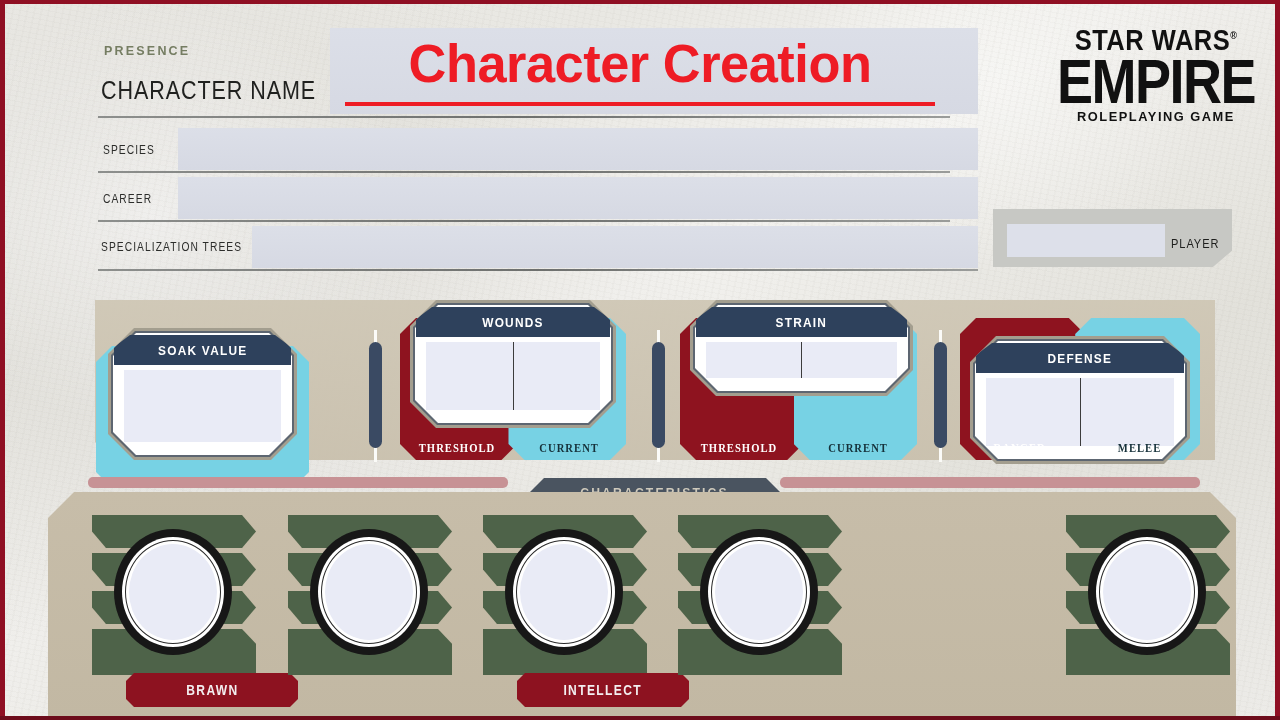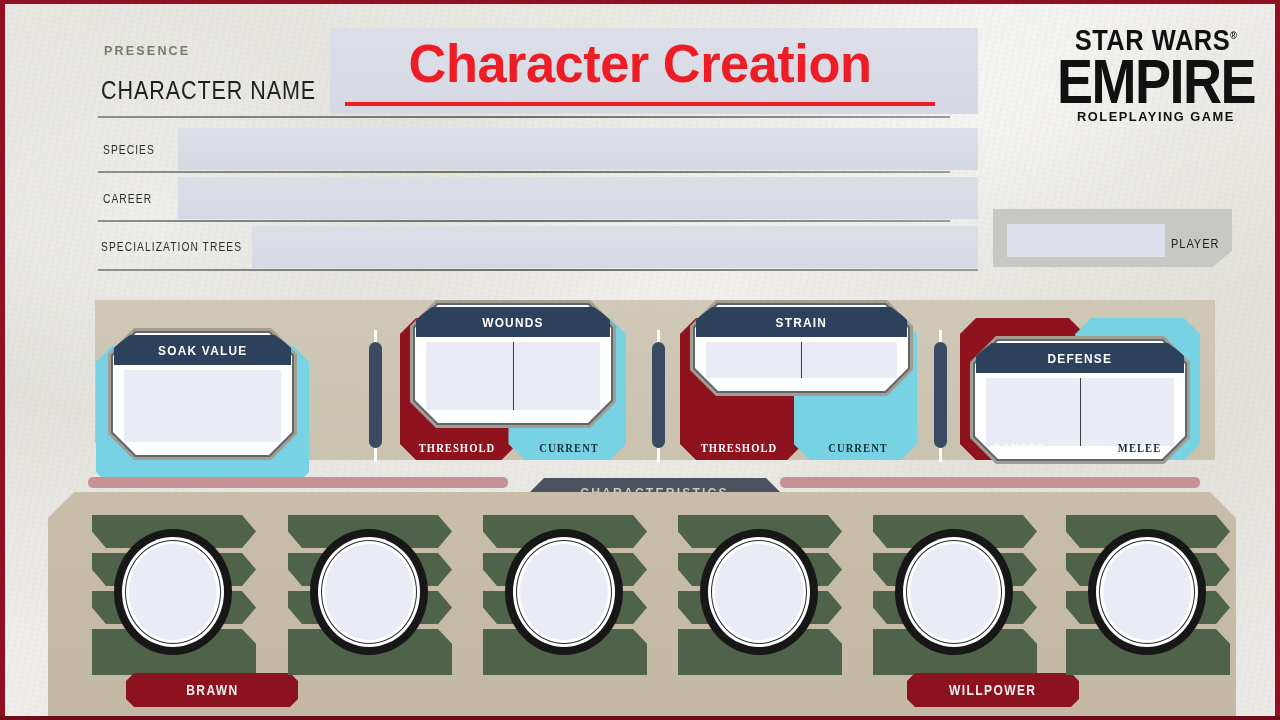--- a/index.html
+++ b/index.html
@@ -502,50 +502,37 @@
         <div class="seg seg0"></div>
         <div class="seg seg1"></div>
         <div class="seg seg2"></div>
         <div class="seg seg3"></div>
       </div>
       <div class="char-circle">
         <div class="char-circle-ring1"></div>
         <div class="char-circle-ring2"></div>
         <div class="char-circle-inner"></div>
       </div>
+      <div class="char-label">
+        <span>INTELLECT</span>
+      </div>
     </div>
   <div class="charx" id="charx-3">
       <div class="seg-stack">
         <div class="seg seg0"></div>
         <div class="seg seg1"></div>
         <div class="seg seg2"></div>
         <div class="seg seg3"></div>
       </div>
       <div class="char-circle">
         <div class="char-circle-ring1"></div>
         <div class="char-circle-ring2"></div>
         <div class="char-circle-inner"></div>
       </div>
     </div>
-  <div class="charx" id="charx-4">
-      <div class="seg-stack">
-        <div class="seg seg0"></div>
-        <div class="seg seg1"></div>
-        <div class="seg seg2"></div>
-        <div class="seg seg3"></div>
-      </div>
-      <div class="char-circle">
-        <div class="char-circle-ring1"></div>
-        <div class="char-circle-ring2"></div>
-        <div class="char-circle-inner"></div>
-      </div>
-      <div class="char-label">
-        <span>WILLPOWER</span>
-      </div>
-    </div>
   <div class="charx" id="charx-5">
       <div class="seg-stack">
         <div class="seg seg0"></div>
         <div class="seg seg1"></div>
         <div class="seg seg2"></div>
         <div class="seg seg3"></div>
       </div>
       <div class="char-circle">
         <div class="char-circle-ring1"></div>
         <div class="char-circle-ring2"></div>

